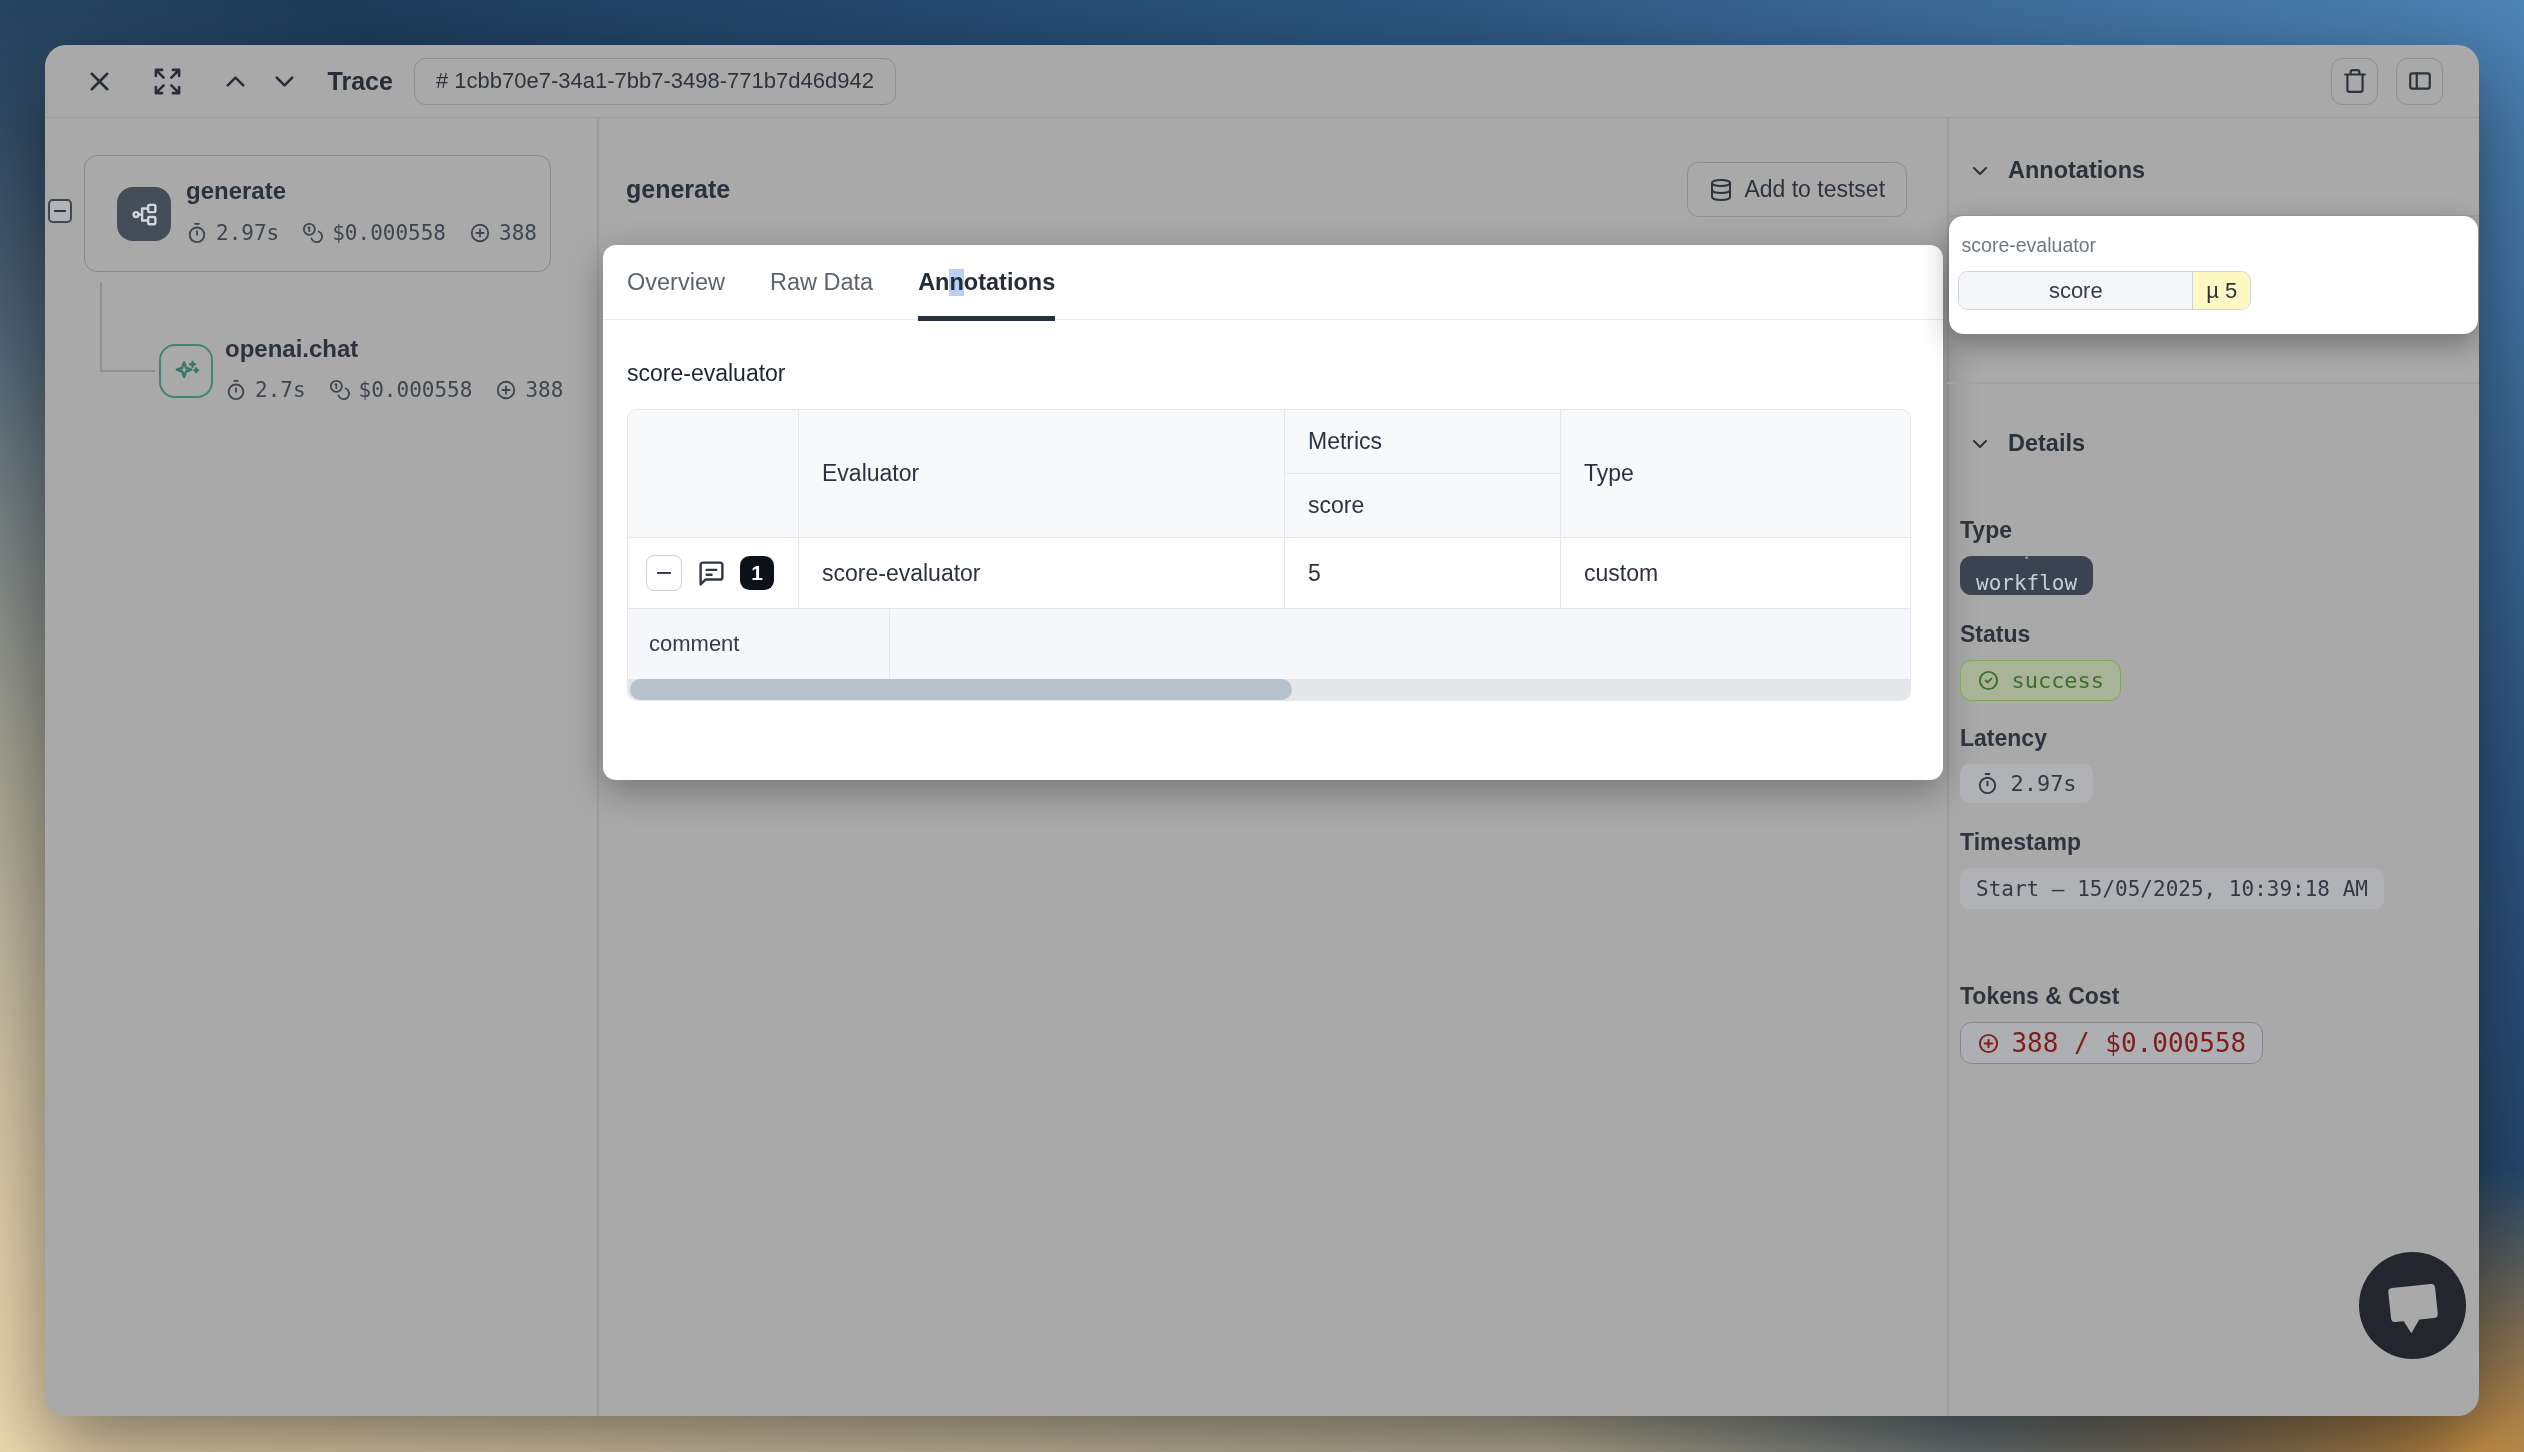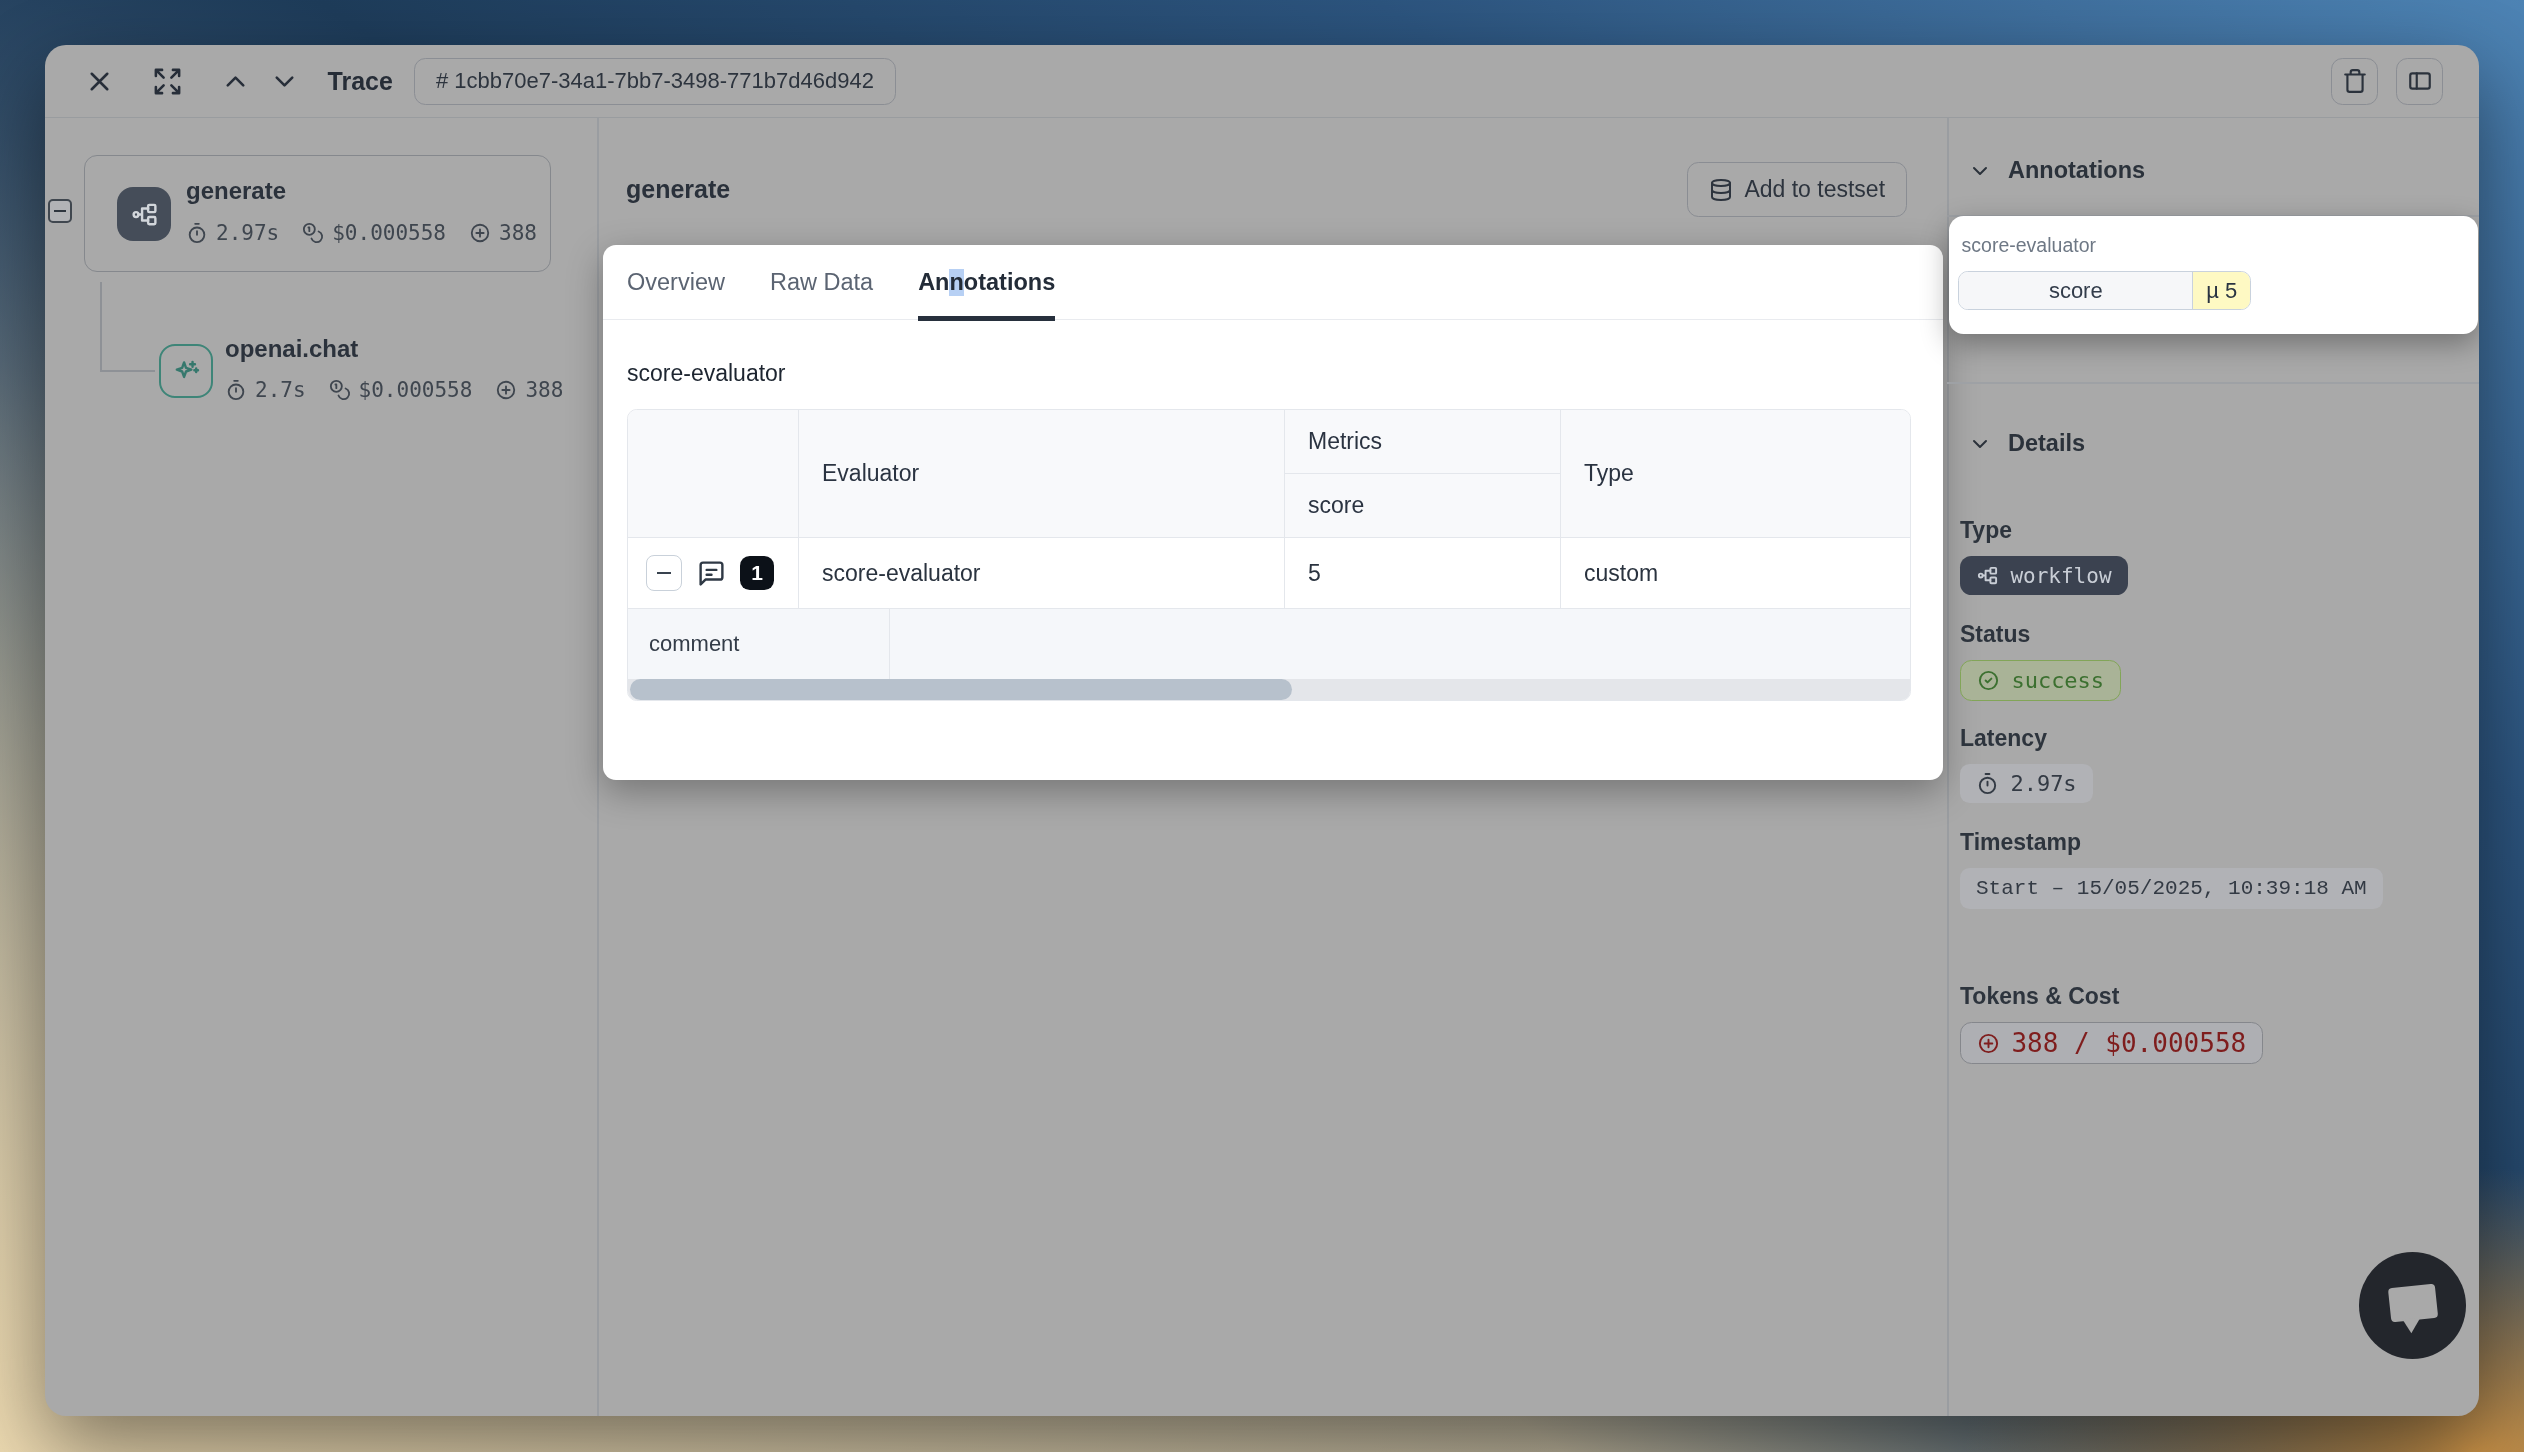--- a/index.html
+++ b/index.html
@@ -121,25 +121,25 @@
   .ann-label{ position:absolute; left:13px; top:18px; font-size:19.5px; color:#6e7885; }
   .pill{ position:absolute; left:9.7px; top:55px; height:39px; display:flex;
     border:1.6px solid #c9d2dd; border-radius:9.7px; overflow:hidden; cursor:pointer; }
   .pill .seg1{ width:234px; background:#f6f7f9; display:flex; align-items:center;
     justify-content:center; font-size:22px; color:#333d4b; border-right:1.6px solid #c9d2dd; }
   .pill .seg2{ width:57px; background:#fef9c3; display:flex; align-items:center;
     justify-content:center; font-size:22px; color:#2a3442; }
   .dlabel{ position:absolute; left:13px; font-size:23px; font-weight:600; color:#2d343d; }
   .dbadge{ position:absolute; left:13px; display:inline-flex; align-items:center;
     gap:11.4px; padding:0 16px; border-radius:9.7px; font-size:21px; }
-  .b-dark{ height:39px; background:#3b4250; color:#c9ced6; border-radius:11.4px; }
+  .b-dark{ height:39px; background:#3b4250; color:#c9ced6; border-radius:11.4px;flex-direction:column; }
   .b-success{ height:41px; background:#a9b397; border:1.6px solid #82a558; color:#3c7030;
     border-radius:11.4px; font-size:22px; }
   .b-gray{ height:39px; background:#b1b2b6; color:#333a44; font-size:22px; }
-  .b-ts{ height:41px; background:#b1b2b6; color:#333a44; white-space:pre; font-size:21px;font-family:Liberation Mono, monospace; }
+  .b-ts{ height:41px; background:#b1b2b6; color:#333a44; white-space:pre; font-size:21px; }
   .b-outline{ height:42px; background:#aeafb3; border:1.6px solid #85878c; color:#7f1d1d;
     font-size:26px; border-radius:11.4px; }
   .dbadge svg{ width:23px; height:23px; }
 
   
   .chat-fab{ position:absolute; left:2314px; top:1207px; width:107px; height:107px;
     border:none; background:none; cursor:pointer; }
 </style>
 </head>
 <body>

